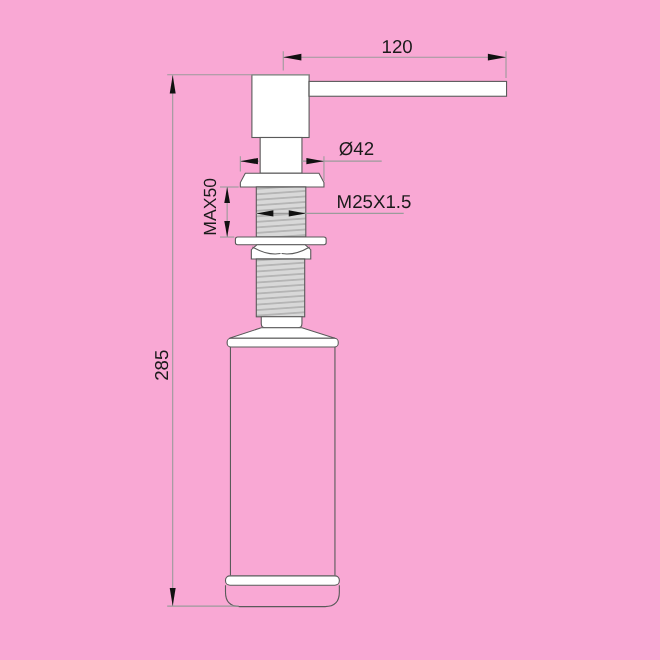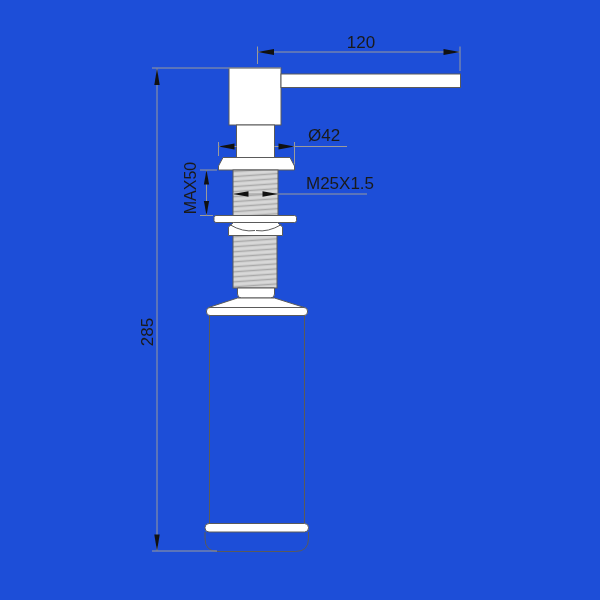--- a/index.html
+++ b/index.html
@@ -4,21 +4,21 @@
 <style>
   html, body {
     margin: 0;
     padding: 0;
     background: #ffffff;
   }
   .canvas {
     position: relative;
     width: 600px;
     height: 600px;
-    background: #1d4ed8;
+    background: #f9a8d4;
     overflow: hidden;
   }
   svg text {
     font-family: "Liberation Sans", "DejaVu Sans", sans-serif;
     font-size: 17px;
   }
   svg text.small {
     font-size: 16px;
   }
 </style>

